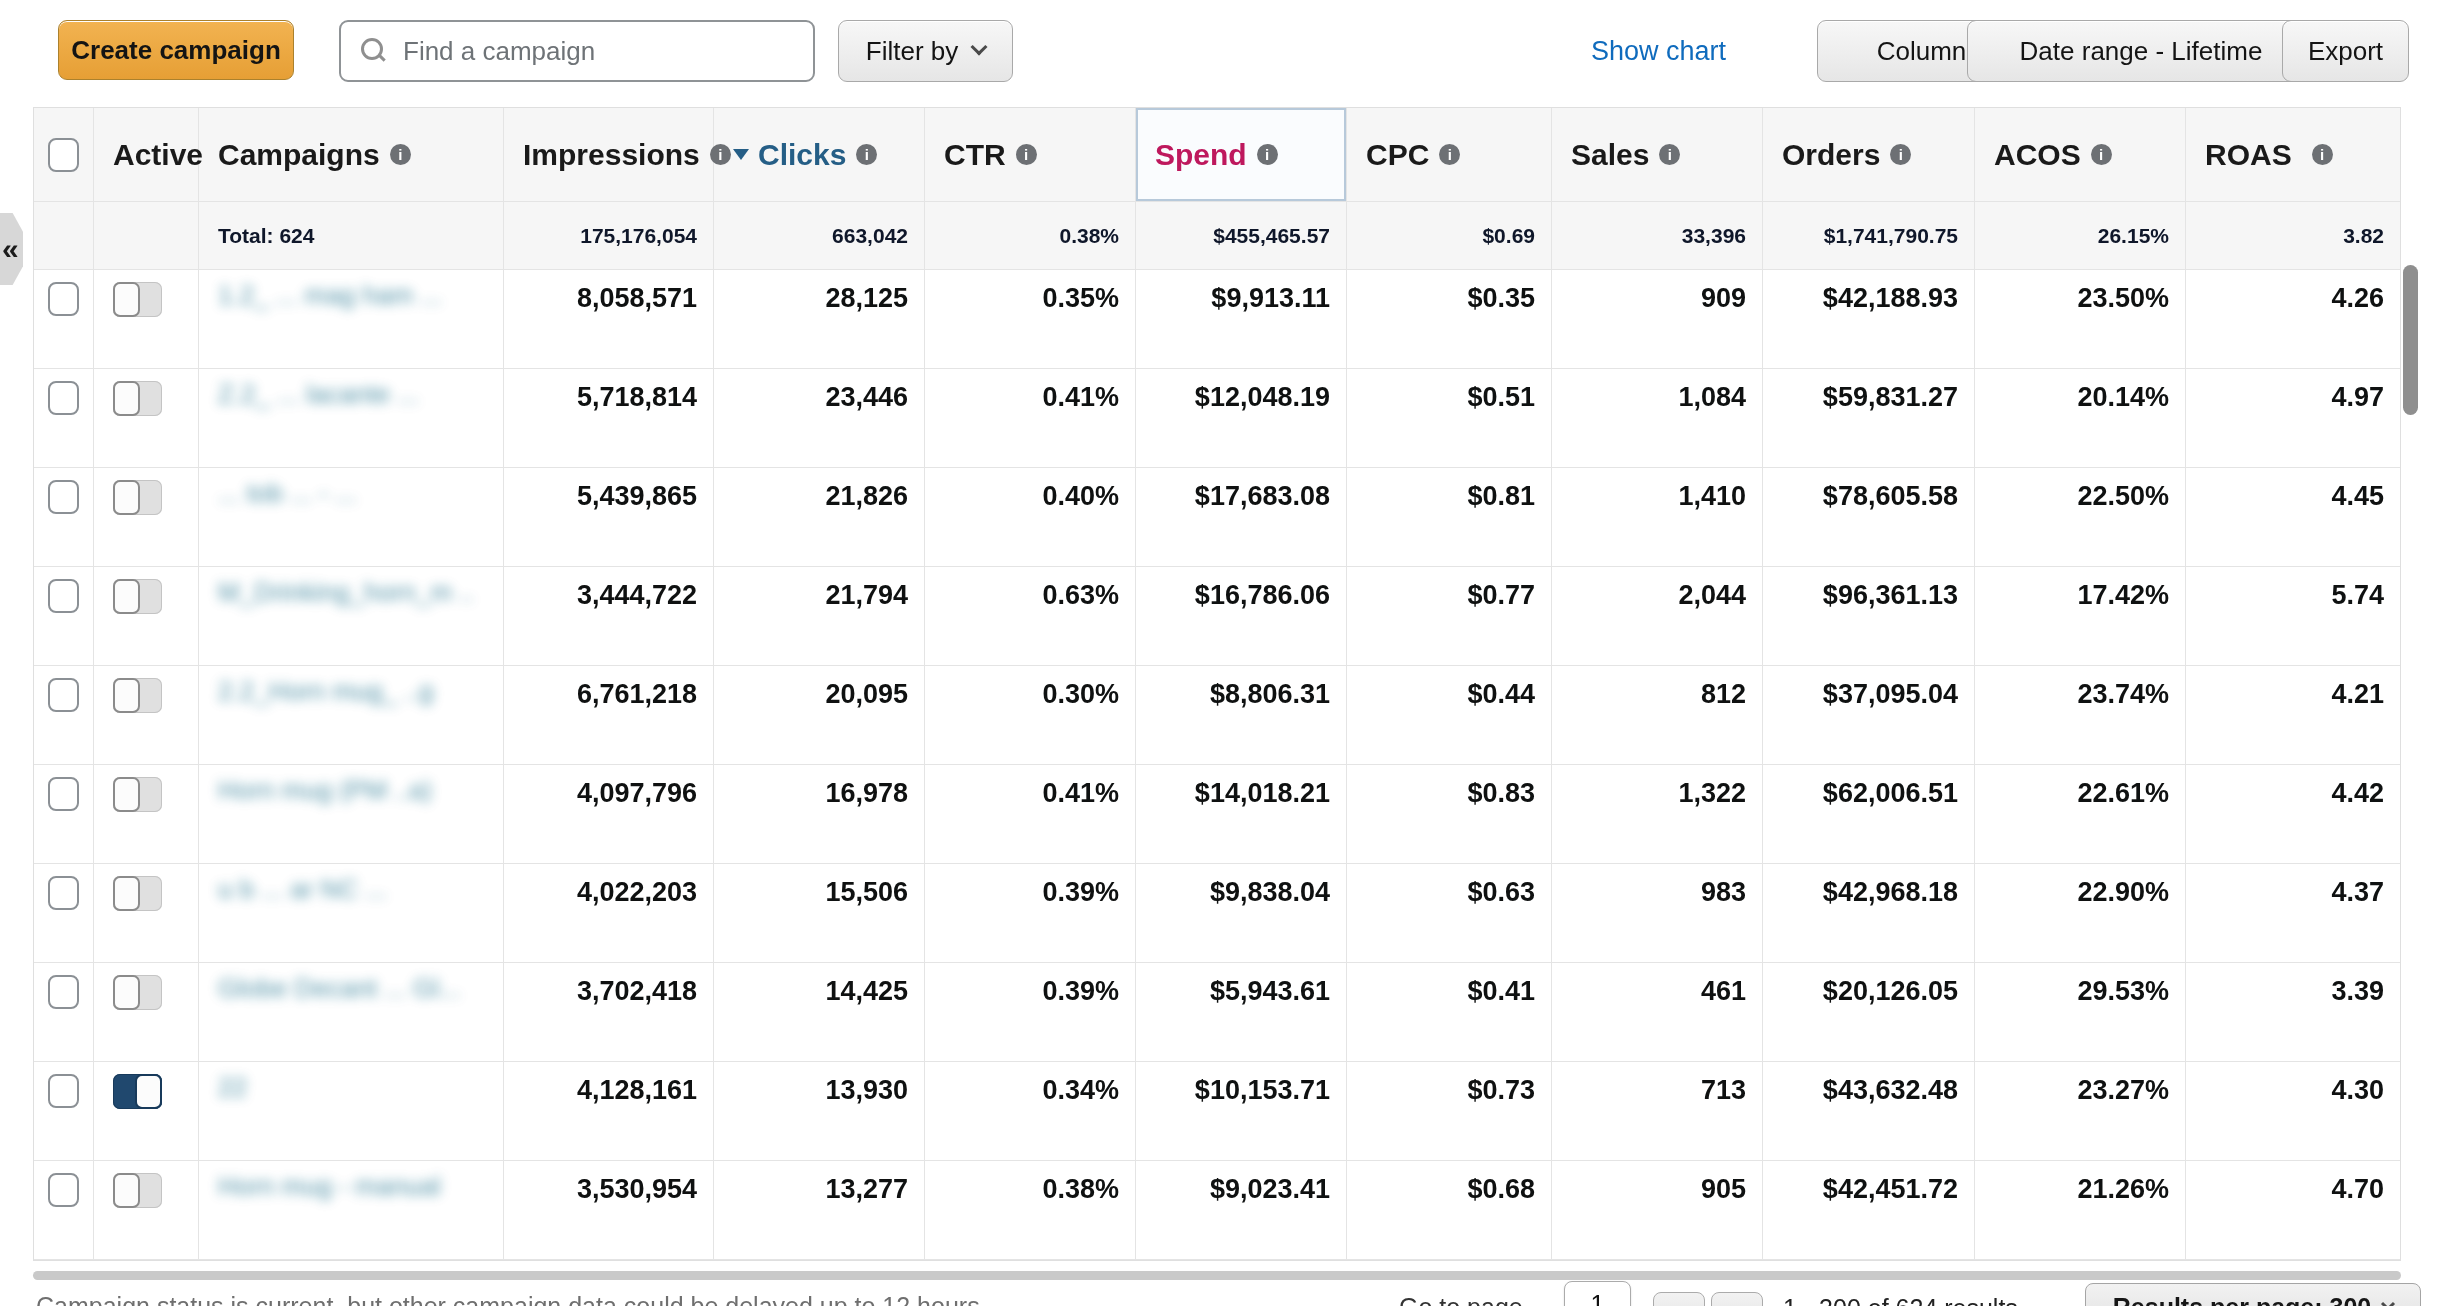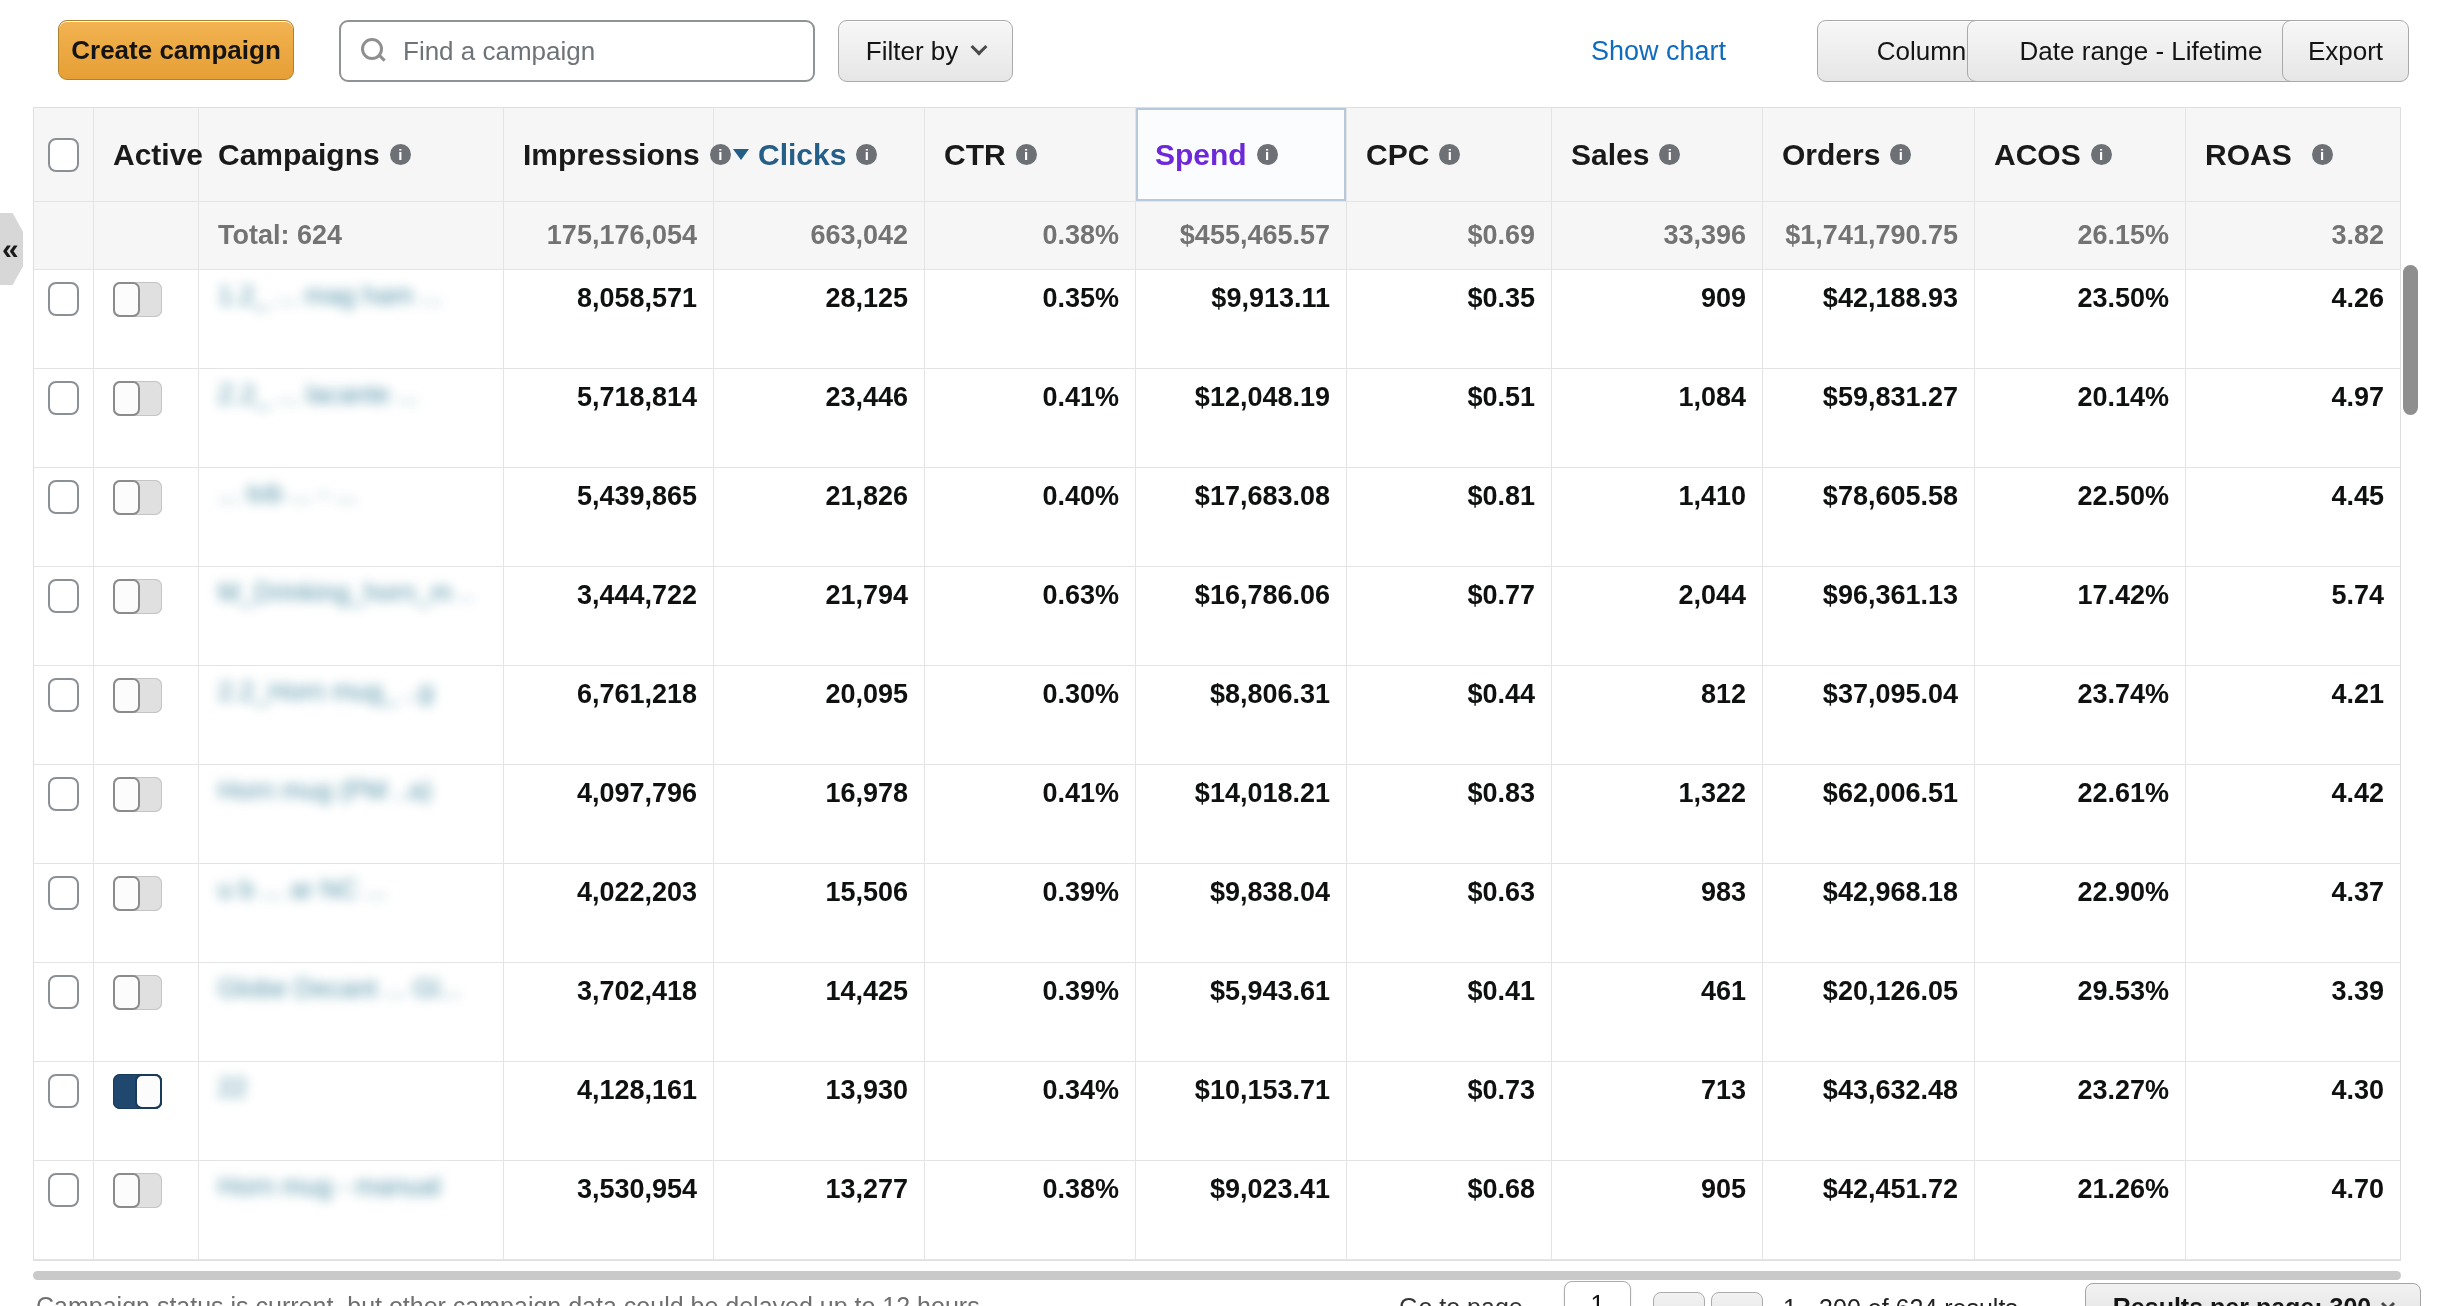--- a/index.html
+++ b/index.html
@@ -48,23 +48,23 @@
   .trow { display:grid;
           grid-template-columns:60px 105px 305px 210px 211px 211px 211px 205px 211px 212px 211px 214px;
           border-bottom:1px solid #e4e4e4; }
   .trow > div { border-right:1px solid #e4e4e4; display:flex; }
   .trow > div:last-child { border-right:none;gap:10px; }
   .thead { height:94px; background:#f6f6f6; }
   .thead > div { align-items:center; padding-left:19px; font-size:30px; font-weight:700;
                  color:#1a1a1a; }
   .thead .hd-sorted { color:#255e86; }
   .thead .hd-selected { box-shadow:inset 0 0 0 2px #b7c9da; background:#fafcfe; }
-  .thead .hd-selected .hd-label { color:#6d28d9; }
+  .thead .hd-selected .hd-label { color:#be185d; }
   .trow-total { height:68px; background:#f6f6f6; }
-  .trow-total > div { align-items:center; font-size:27px; font-weight:600; color:#737373; }
+  .trow-total > div { align-items:center; font-size:21px; font-weight:600; color:#0f172a; }
   .trow-total .c-label { padding-left:19px; }
   .trow-body { height:99px; background:#fff; }
   .c-num { justify-content:flex-end; padding-right:16px; }
   .trow-body .c-num { align-items:flex-start; padding-top:13px; font-size:27px;
                       font-weight:600; color:#0f1111; }
   .c-cb { justify-content:center; align-items:flex-start; padding-top:12px; }
   .thead .c-cb { align-items:center; padding-top:0; padding-left:0; }
   .c-active { align-items:flex-start; padding-top:12px; padding-left:19px; }
   .c-name { align-items:flex-start; padding-top:10px; padding-left:19px; overflow:hidden; }
   .campaign-name { font-size:26px; color:#0a6583; filter:blur(6px); opacity:.72;

